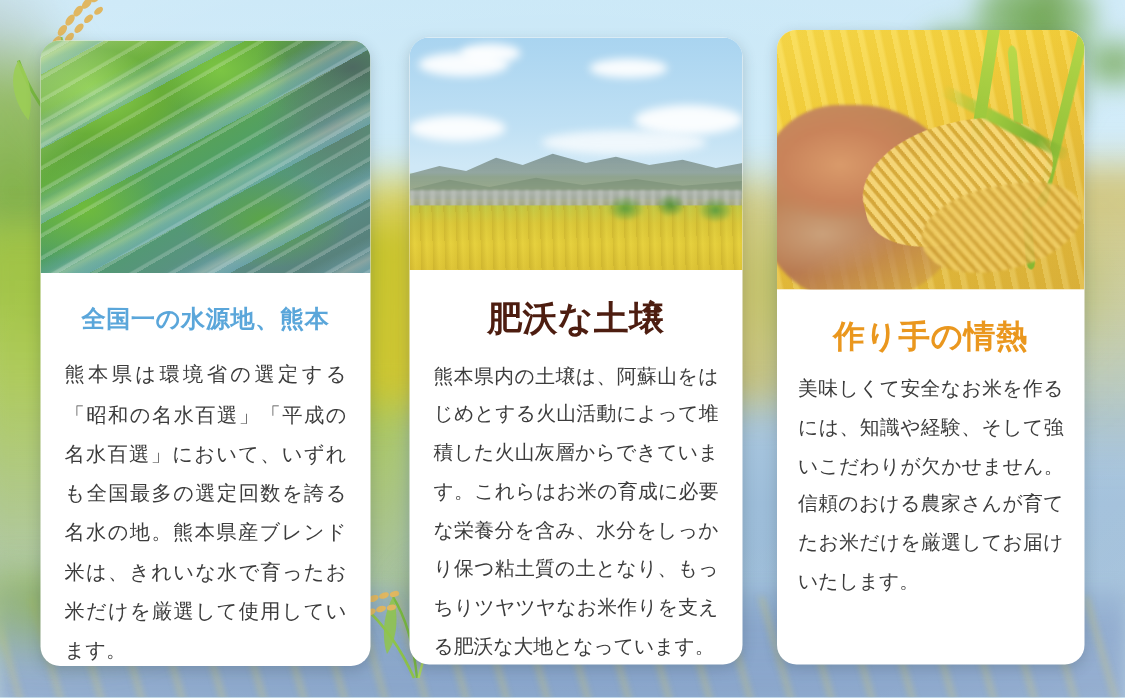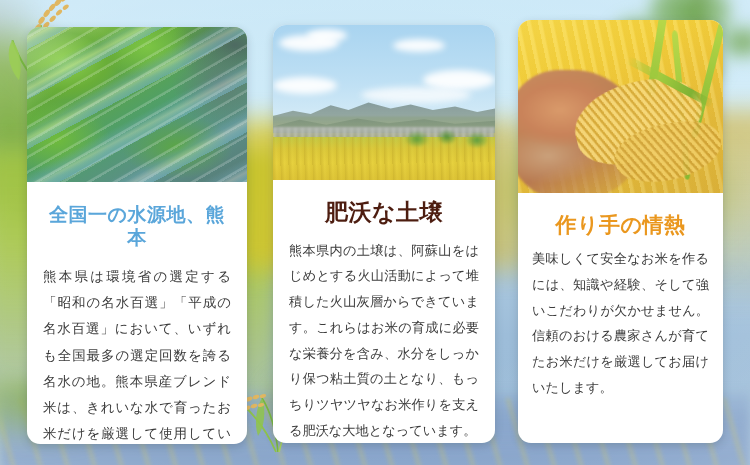--- a/index.html
+++ b/index.html
@@ -170,21 +170,21 @@
 
   .card-body { padding: 0 16px; }
   .card-3 .card-body { padding: 0 14px; }
 
   .card-title {
     text-align: center;
     font-weight: 700;
     letter-spacing: .5px;
     line-height: 1.2;
   }
-  .card-1 .card-title { font-size: 19px; color: #5aa6da; margin: 22px 0 14px; }
+  .card-1 .card-title { font-size: 16px; color: #5aa6da; margin: 22px 0 14px; }
   .card-2 .card-title { font-size: 23px; color: #4d1d10; margin: 19px 0 11px; }
   .card-3 .card-title { font-size: 21px; color: #ea971e; margin: 19px 0 9px; }
 
   .card-text {
     font-size: 13.5px;
     line-height: 1.95;
     color: #3c3c3c;
     text-align: justify;
     text-justify: inter-character;
   }

